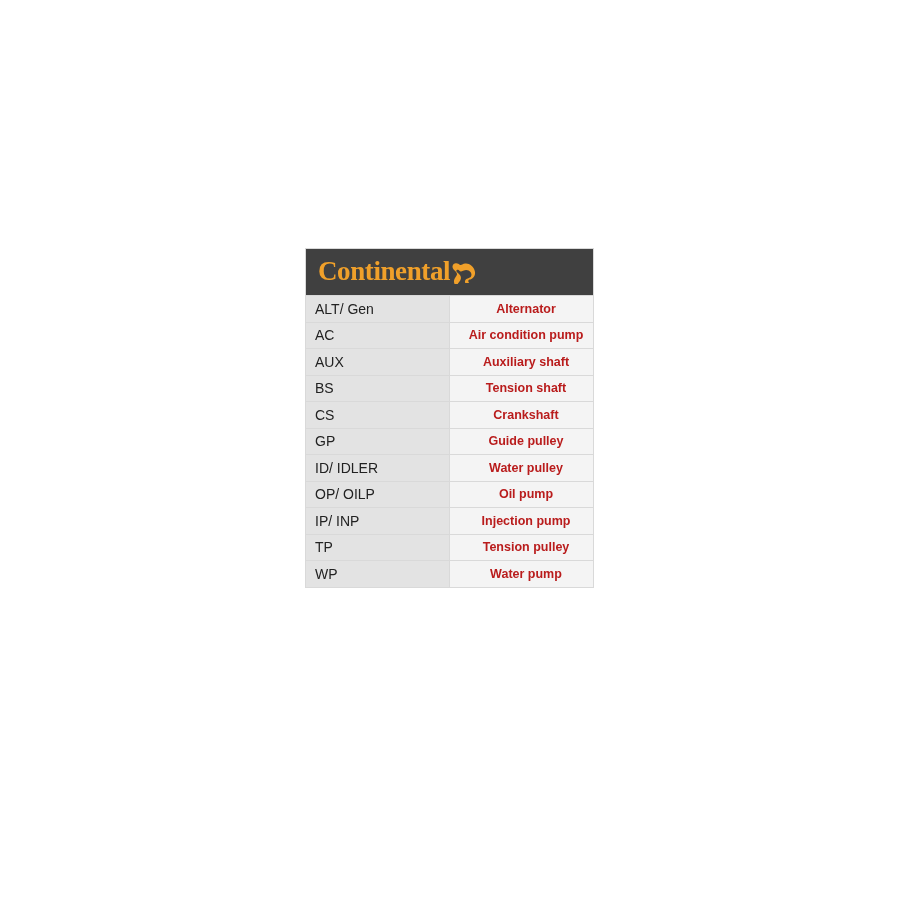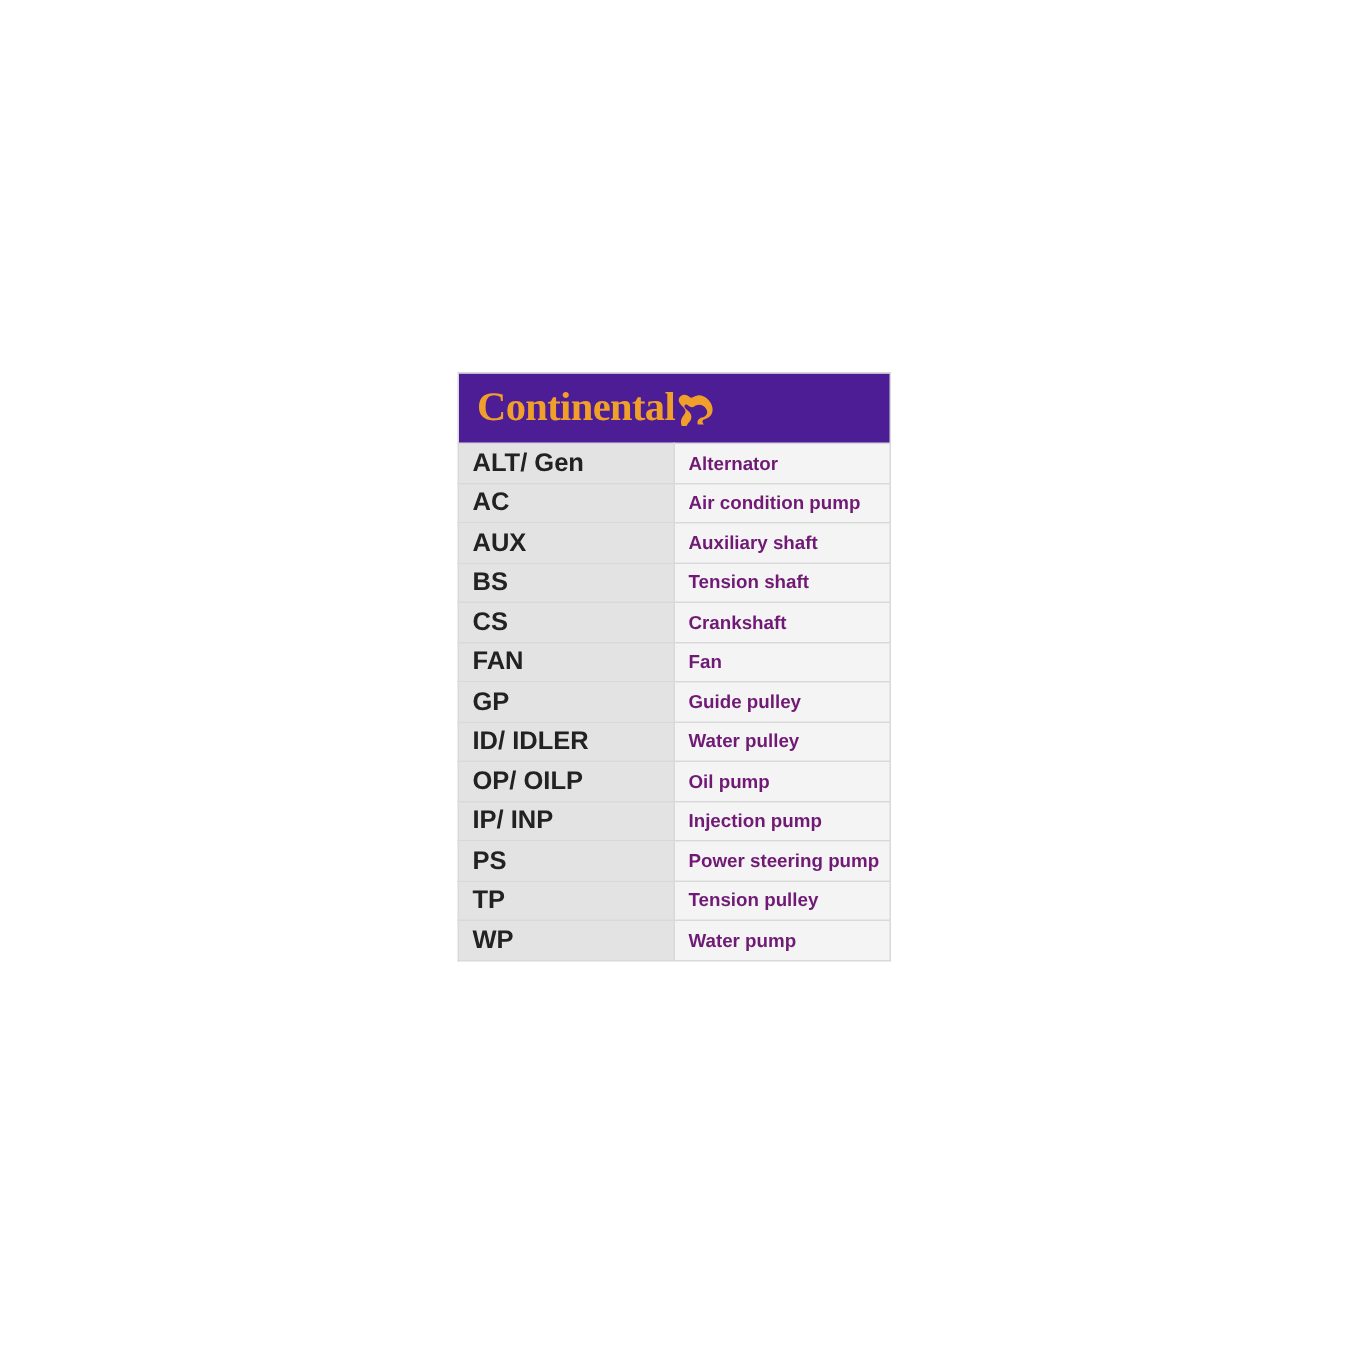--- a/index.html
+++ b/index.html
@@ -35,21 +35,21 @@
   }
 
   .legend-table td {
     border: 1px solid #d9d9d9;
     padding: 0;
     vertical-align: middle;
   }
 
   .brand-cell {
     height: 46px;
-    background: #4c1d95;
+    background: #404040;
     padding-left: 12px !important;
     border-bottom: 1px solid #d9d9d9;
   }
 
   .brand-wrap {
     display: flex;
     align-items: center;
     height: 46px;
   }
 
@@ -72,36 +72,37 @@
 
   .brand-horse {
     margin-left: 1px;
     position: relative;
     top: 3px;
   }
 
   .code-cell {
     width: 76px;
     background: #e3e3e3;
-    font-size: 17px;
-    font-weight: bold;
+    font-size: 14px;
+    font-weight: normal;
     color: #222222;
     padding: 0 0 0 9px !important;
     height: 25.5px;
     white-space: nowrap;
   }
 
   .desc-cell {
     background: #f4f4f4;
     font-size: 12.5px;
     font-weight: bold;
-    color: #701a75;
+    color: #b91c1c;
     padding: 0 0 0 9px !important;
     height: 25.5px;
     white-space: nowrap;
+    text-align: center;
   }
 </style>
 </head>
 <body>
 
 <div class="sheet">
 
   <table class="legend-table">
     <tbody>
 
@@ -134,44 +135,36 @@
       </tr>
       <tr>
         <td class="code-cell">BS</td>
         <td class="desc-cell">Tension shaft</td>
       </tr>
       <tr>
         <td class="code-cell">CS</td>
         <td class="desc-cell">Crankshaft</td>
       </tr>
       <tr>
-        <td class="code-cell">FAN</td>
-        <td class="desc-cell">Fan</td>
-      </tr>
-      <tr>
         <td class="code-cell">GP</td>
         <td class="desc-cell">Guide pulley</td>
       </tr>
       <tr>
         <td class="code-cell">ID/ IDLER</td>
         <td class="desc-cell">Water pulley</td>
       </tr>
       <tr>
         <td class="code-cell">OP/ OILP</td>
         <td class="desc-cell">Oil pump</td>
       </tr>
       <tr>
         <td class="code-cell">IP/ INP</td>
         <td class="desc-cell">Injection pump</td>
       </tr>
       <tr>
-        <td class="code-cell">PS</td>
-        <td class="desc-cell">Power steering pump</td>
-      </tr>
-      <tr>
         <td class="code-cell">TP</td>
         <td class="desc-cell">Tension pulley</td>
       </tr>
       <tr>
         <td class="code-cell">WP</td>
         <td class="desc-cell">Water pump</td>
       </tr>
 
     </tbody>
   </table>

